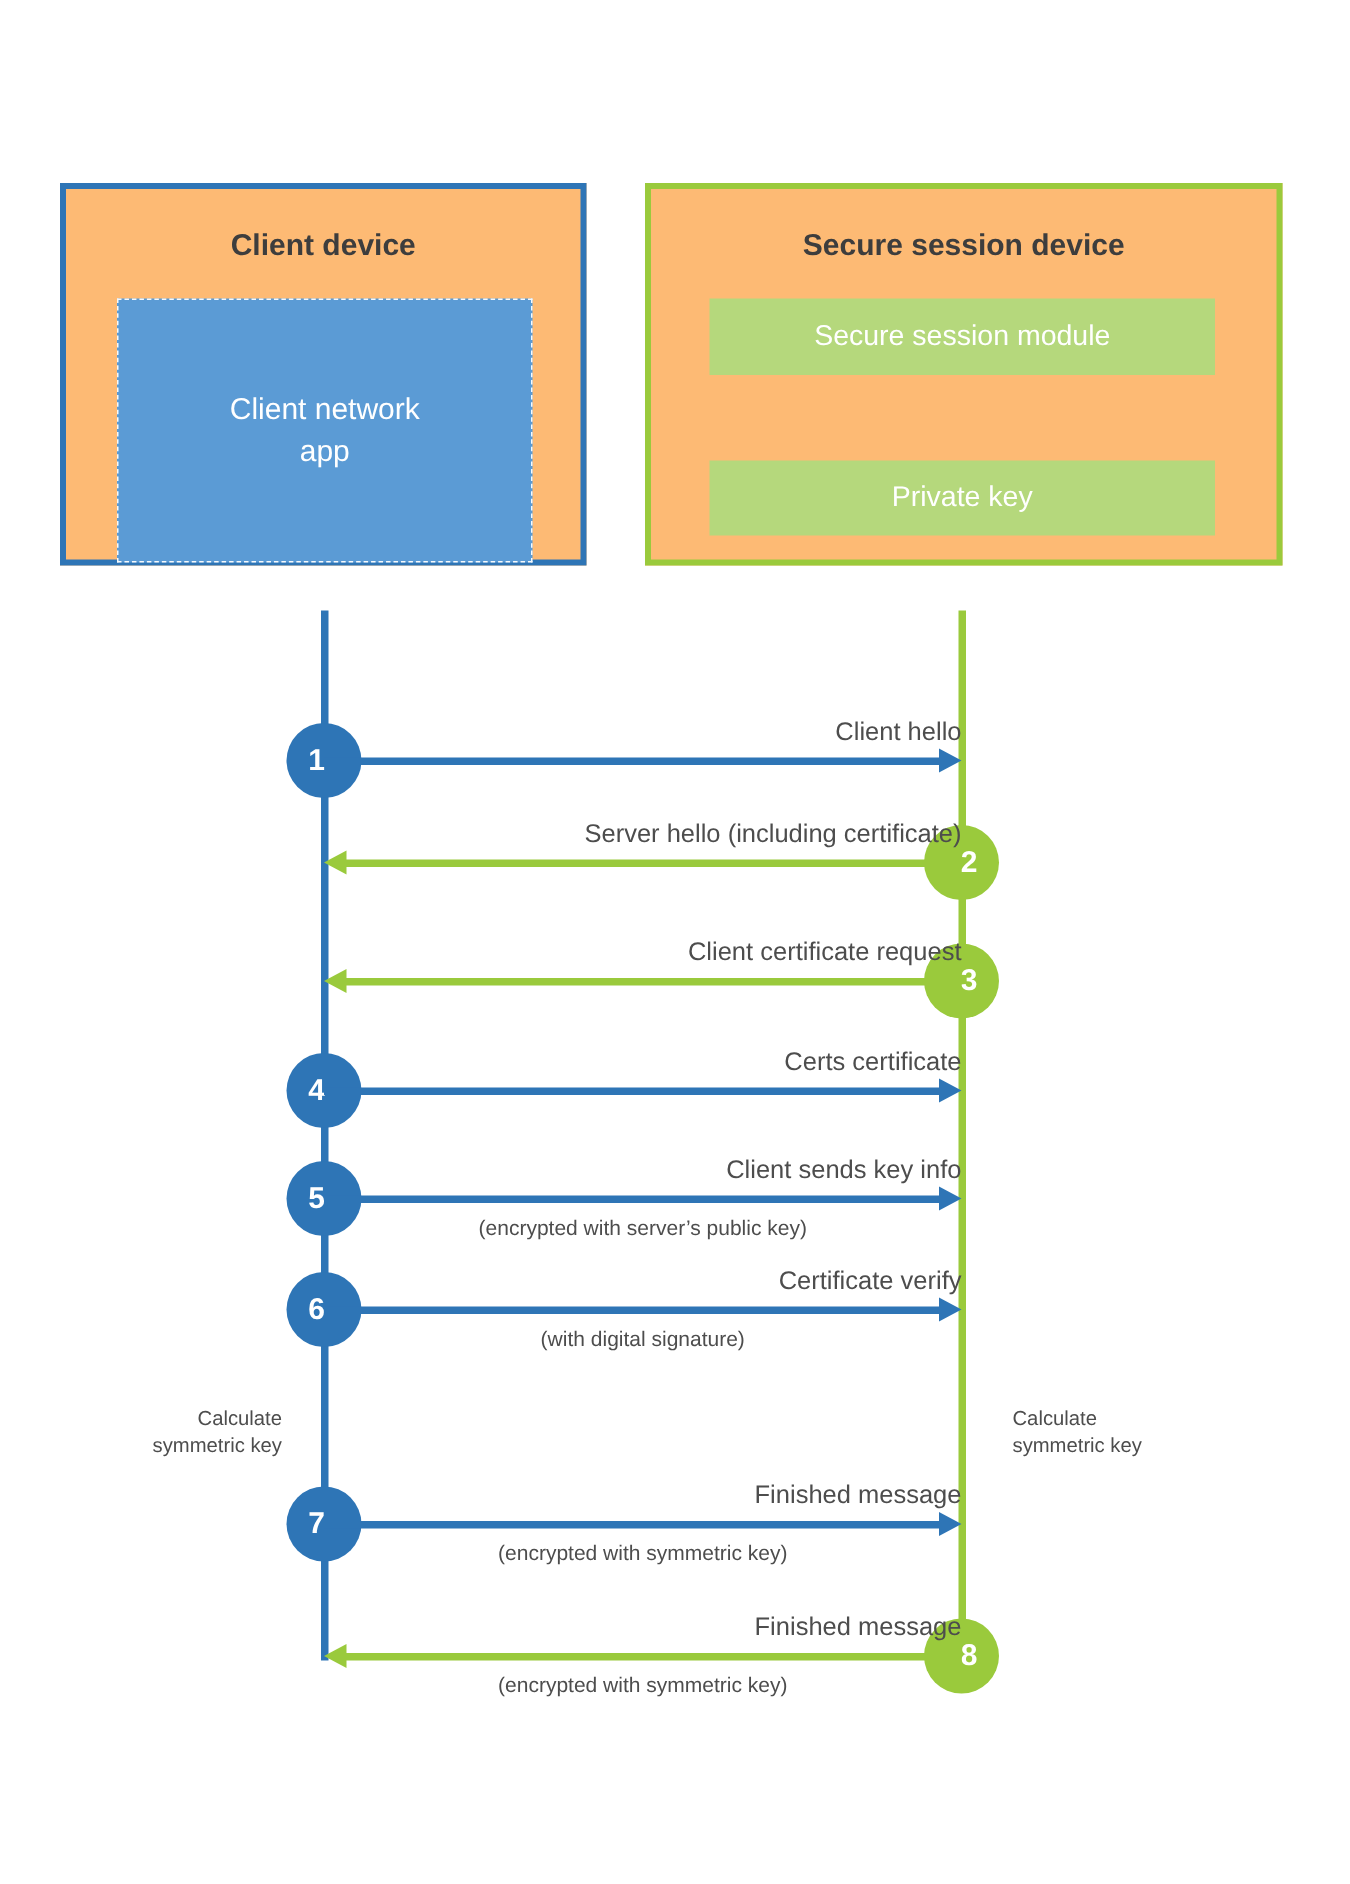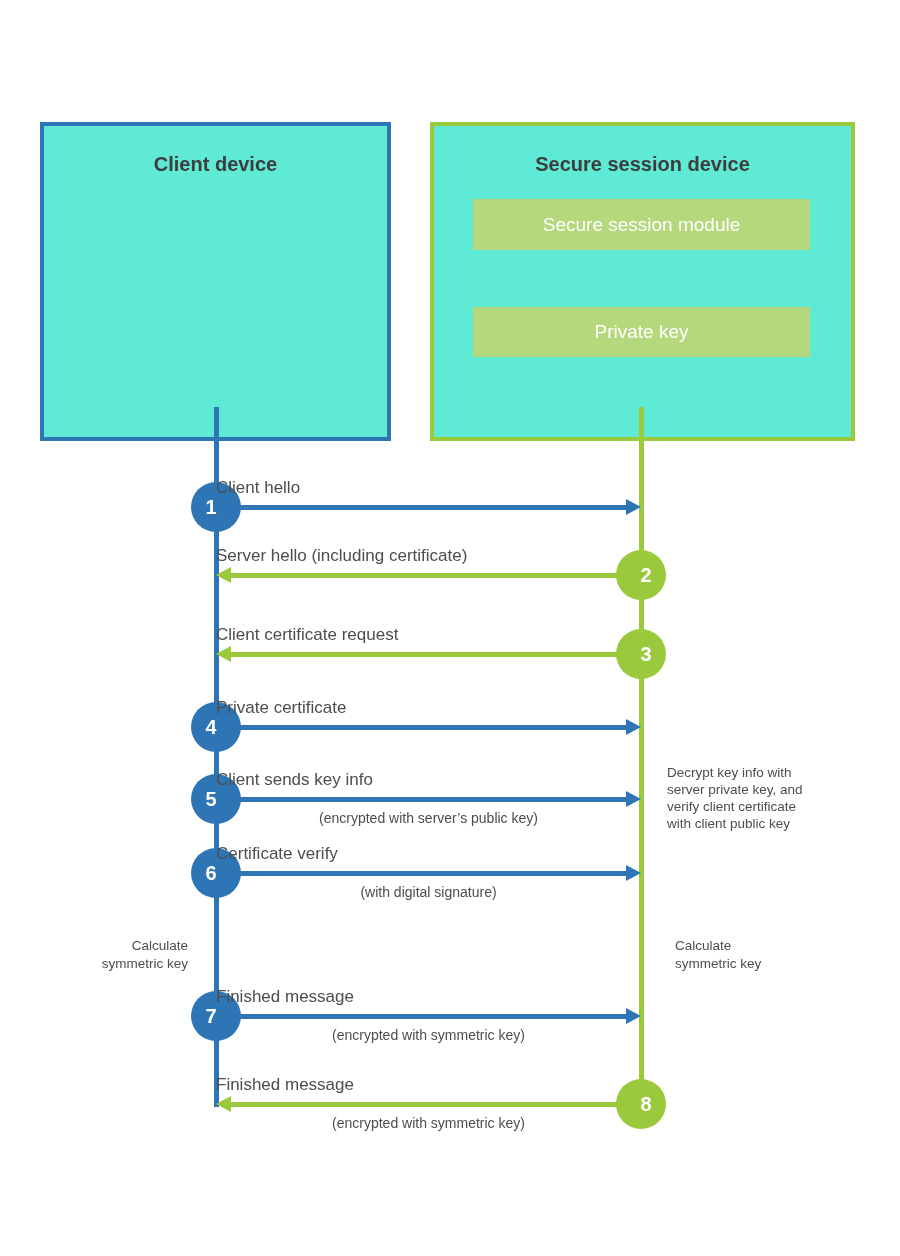--- a/index.html
+++ b/index.html
@@ -10,21 +10,21 @@
   html,body{margin:0;padding:0;background:#fff;}
   .canvas{
     position:relative;width:900px;height:1256px;background:#ffffff;
     font-family:"Liberation Sans","DejaVu Sans",sans-serif;overflow:hidden;
   }
   .title{
     position:absolute;left:36px;top:30px;margin:0;
     font-size:27px;font-weight:400;color:var(--ink-title);letter-spacing:.2px;
   }
   
-  .box{position:absolute;top:122px;height:319px;background:#5eead4;box-sizing:border-box;}
+  .box{position:absolute;top:122px;height:255px;background:#fdba74;box-sizing:border-box;}
   .client-box{left:40px;width:351px;border:4px solid var(--blue-dark);}
   .server-box{left:430px;width:425px;border:4px solid var(--green-line);}
   .box-header{
     margin-top:27px;text-align:center;font-size:20px;font-weight:700;color:var(--ink-head);
   }
   .client-app{
     position:absolute;left:34px;top:73px;width:277px;height:176px;
     background:var(--blue-fill);border:1px dashed rgba(255,255,255,.95);box-sizing:border-box;
     display:flex;align-items:center;justify-content:center;text-align:center;
     color:#fff;font-size:20px;line-height:28px;white-space:pre-line;
@@ -49,21 +49,21 @@
   .circle.green{background:var(--green-line);}
   .circle.blue .num{transform:translateX(-5px);}
   .circle.green .num{transform:translateX(5px);}
   .arrow-line{position:absolute;height:5px;}
   .arrow-line.blue{background:var(--blue-dark);}
   .arrow-line.green{background:var(--green-line);}
   .arrow-head{position:absolute;width:0;height:0;border-top:8px solid transparent;border-bottom:8px solid transparent;}
   .arrow-head.right{border-left:15px solid var(--blue-dark);}
   .arrow-head.left{border-right:15px solid var(--green-line);}
   .step-label{
-    position:absolute;left:216px;width:425px;text-align:left;
+    position:absolute;left:216px;width:425px;text-align:right;
     font-size:17px;color:var(--ink-label);height:24px;line-height:24px;
   }
   .step-sub{
     position:absolute;left:216px;width:425px;text-align:center;
     font-size:14px;color:var(--ink-label);height:20px;line-height:20px;
   }
   
   .note{
     position:absolute;left:667px;top:764px;width:175px;
     font-size:13.5px;line-height:17px;color:var(--ink-label);white-space:pre-line;
@@ -76,20 +76,22 @@
   .calc-right{left:675px;width:140px;text-align:left;}
 </style>
 </head>
 <body>
 
 <div class="canvas">
 
 
   <div class="box client-box">
     <div class="box-header">Client device</div>
+    <div class="client-app">Client network
+app</div>
   </div>
 
   <div class="box server-box">
     <div class="box-header">Secure session device</div>
     <div class="server-bar bar-0">Secure session module</div>
     <div class="server-bar bar-2">Private key</div>
   </div>
 
   <div class="vline blue"></div>
   <div class="vline green"></div>
@@ -111,21 +113,21 @@
         <span class="num">3</span>
       </div>
       <div class="arrow-line green" style="left: 229px; width: 412px; top: 652px;"></div>
       <div class="arrow-head left" style="left: 216px; top: 646px;"></div>
       <div class="step-label" style="top: 623px;">Client certificate request</div>
       <div class="circle blue" style="left: 191px; top: 702px;">
         <span class="num">4</span>
       </div>
       <div class="arrow-line blue" style="left: 216px; width: 412px; top: 725px;"></div>
       <div class="arrow-head right" style="left: 626px; top: 719px;"></div>
-      <div class="step-label" style="top: 696px;">Private certificate</div>
+      <div class="step-label" style="top: 696px;">Certs certificate</div>
       <div class="circle blue" style="left: 191px; top: 774px;">
         <span class="num">5</span>
       </div>
       <div class="arrow-line blue" style="left: 216px; width: 412px; top: 797px;"></div>
       <div class="arrow-head right" style="left: 626px; top: 791px;"></div>
       <div class="step-label" style="top: 768px;">Client sends key info</div>
       <div class="step-sub" style="top: 808px;">(encrypted with server’s public key)</div>
       <div class="circle blue" style="left: 191px; top: 848px;">
         <span class="num">6</span>
       </div>
@@ -142,22 +144,18 @@
       <div class="step-sub" style="top: 1025px;">(encrypted with symmetric key)</div>
       <div class="circle green" style="left: 616px; top: 1079px;">
         <span class="num">8</span>
       </div>
       <div class="arrow-line green" style="left: 229px; width: 412px; top: 1102px;"></div>
       <div class="arrow-head left" style="left: 216px; top: 1096px;"></div>
       <div class="step-label" style="top: 1073px;">Finished message</div>
       <div class="step-sub" style="top: 1113px;">(encrypted with symmetric key)</div>
     </div>
 
-  <div class="note">Decrypt key info with
-server private key, and
-verify client certificate
-with client public key</div>
   <div class="calc calc-left">Calculate
 symmetric key</div>
   <div class="calc calc-right">Calculate
 symmetric key</div>
 
 </div>
 
 </body></html>

